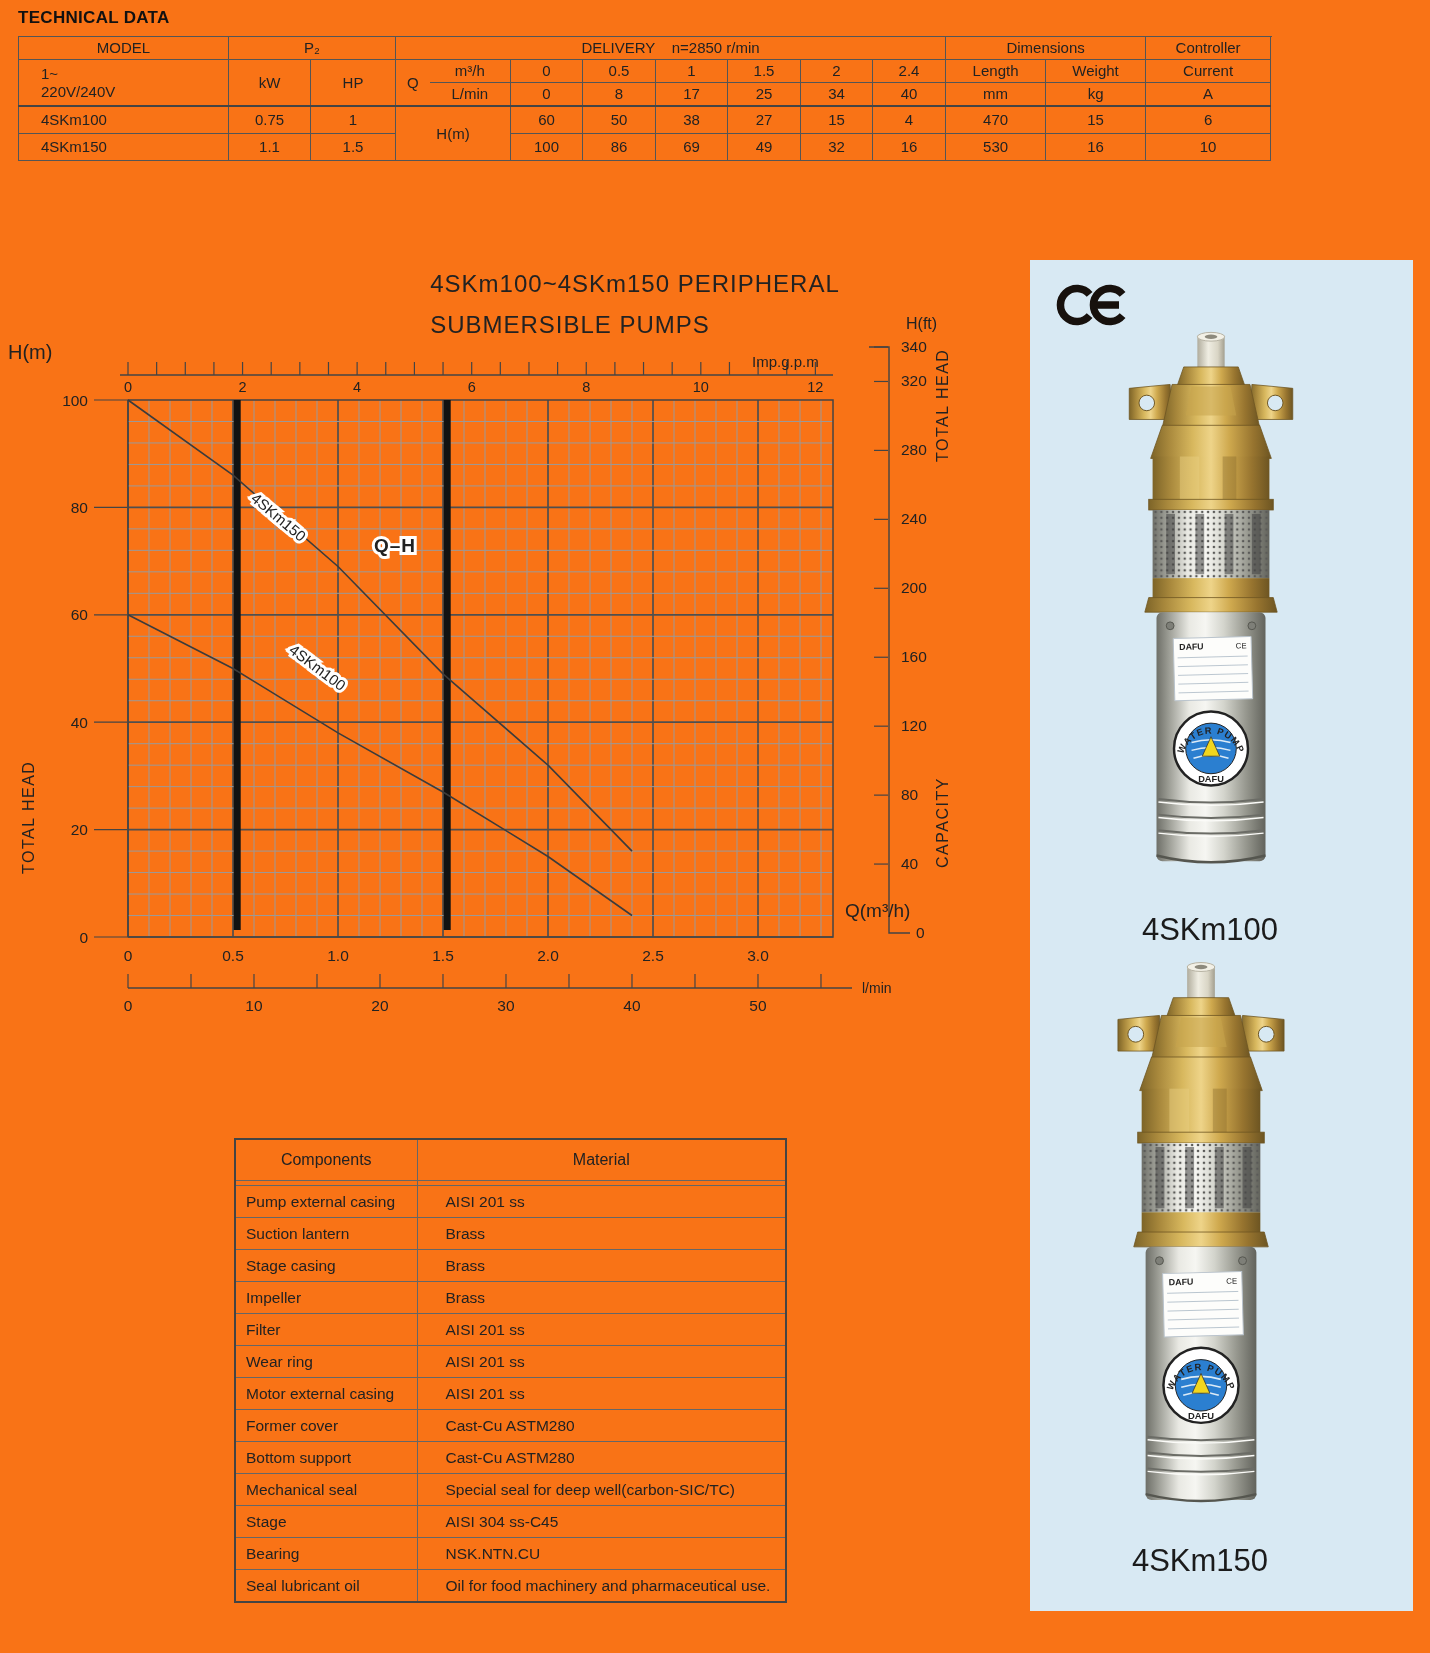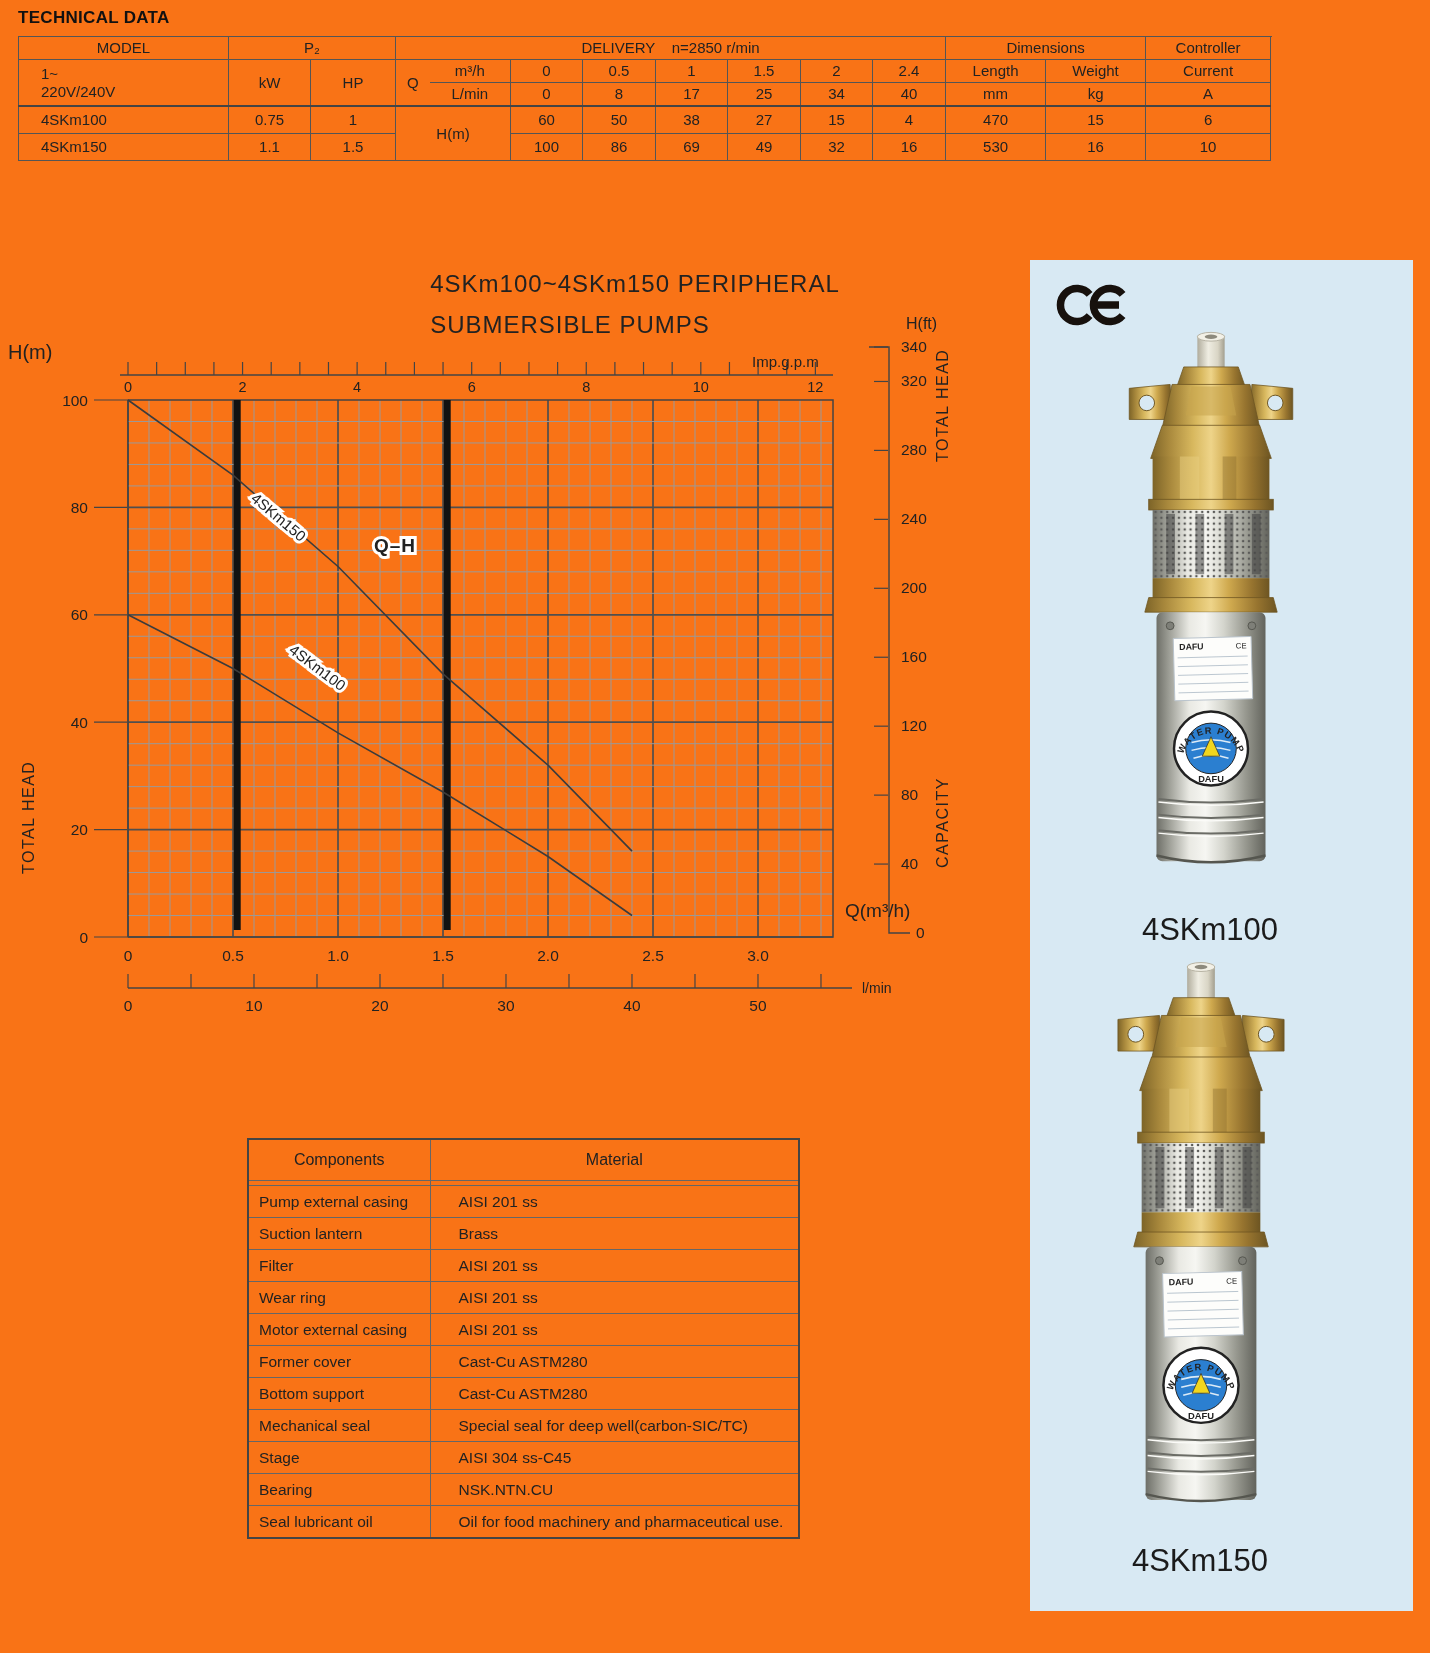--- a/index.html
+++ b/index.html
@@ -17,21 +17,21 @@
   #spec-table td{border:1px solid #555;text-align:center;vertical-align:middle;
                  padding:0 2px;height:22px;line-height:1.15;overflow:hidden;white-space:pre;}
   #spec-table tr.datarow td{height:26px;}
   #spec-table td.noR{border-right:none;}
   #spec-table td.noL{border-left:none;}
   #spec-table td.thickT{border-top:2px solid #444;}
   #spec-table td.model-col{text-align:left;padding-left:22px;white-space:pre-line;}
   #spec-table td.deliv{white-space:pre;}
 
   
-  #components-table{left:247px;top:1138px;width:553px;}
+  #components-table{left:234px;top:1138px;width:553px;}
   #components-table table{border-collapse:collapse;table-layout:fixed;width:553px;
       font-size:15.5px;color:#222;border:2px solid #444;}
   #components-table td{border:1px solid #666;height:31px;padding:0 10px;vertical-align:middle;overflow:hidden;white-space:nowrap;}
   #components-table tr.head td{height:40px;text-align:center;font-size:16px;}
   #components-table tr.gap td{height:4px;padding:0;}
   #components-table td.mat{padding-left:28px;}
 
   
   #chart-wrap{left:0;top:250px;width:980px;height:780px;}
   text{font-family:"Liberation Sans",sans-serif;fill:#222;}
@@ -349,20 +349,28 @@
           </tr>
       <tr>
             <td>Pump external casing</td>
             <td class="mat">AISI 201 ss</td>
           </tr>
       <tr>
             <td>Suction lantern</td>
             <td class="mat">Brass</td>
           </tr>
       <tr>
+            <td>Stage casing</td>
+            <td class="mat">Brass</td>
+          </tr>
+      <tr>
+            <td>Impeller</td>
+            <td class="mat">Brass</td>
+          </tr>
+      <tr>
             <td>Filter</td>
             <td class="mat">AISI 201 ss</td>
           </tr>
       <tr>
             <td>Wear ring</td>
             <td class="mat">AISI 201 ss</td>
           </tr>
       <tr>
             <td>Motor external casing</td>
             <td class="mat">AISI 201 ss</td>

